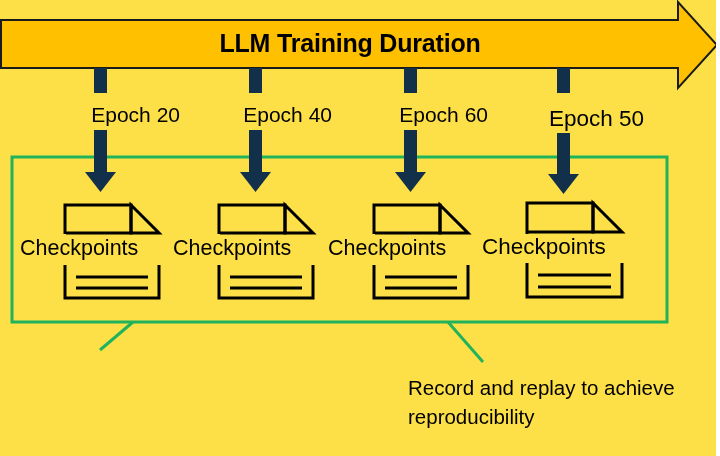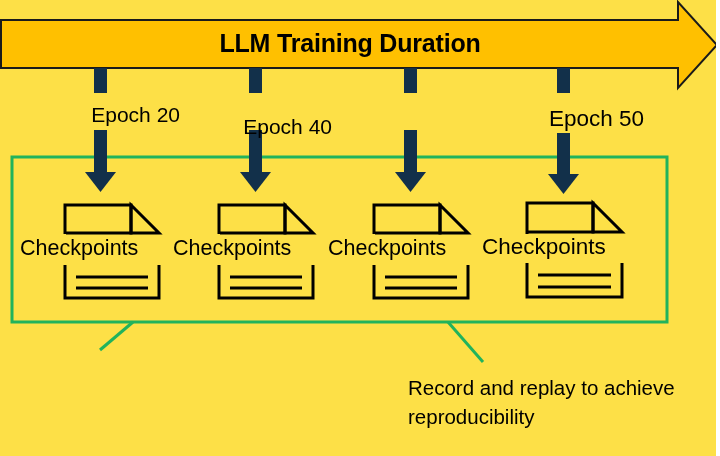--- a/index.html
+++ b/index.html
@@ -36,21 +36,21 @@
     text-align: center;
     font-size: 25px;
     font-weight: bold;
     letter-spacing: -0.2px;
   }
   .epoch-label {
     font-size: 21px;
     text-align: right;
   }
   .ep0 { left: 20px;  top: 104px; width: 160px; }
-  .ep1 { left: 172px; top: 116px; width: 160px; }
+  .ep1 { left: 172px; top: 104px; width: 160px; }
   .ep2 { left: 328px; top: 104px; width: 160px; }
   .ep3 { left: 484px; top: 108px; width: 160px; font-size: 22.5px; }
   .cp-label {
     font-size: 21.5px;
   }
   .cp0 { left: 20px;  top: 238px; width: 160px; }
   .cp1 { left: 173px; top: 238px; width: 160px; }
   .cp2 { left: 328px; top: 238px; width: 160px; }
   .cp3 { left: 482px; top: 236px; width: 160px; font-size: 22.5px; }
   .caption {
@@ -128,20 +128,21 @@
     </g>
 
     <line x1="133" y1="322" x2="100" y2="350" stroke="#21B35C" stroke-width="3"></line>
     <line x1="448" y1="322" x2="483" y2="362" stroke="#21B35C" stroke-width="3"></line>
   </svg>
 
   <div class="txt banner-title">LLM Training Duration</div>
 
   <div class="txt epoch-label ep0">Epoch 20</div>
   <div class="txt epoch-label ep1">Epoch 40</div>
+  <div class="txt epoch-label ep2">Epoch 60</div>
   <div class="txt epoch-label ep3">Epoch 50</div>
 
   <div class="txt cp-label cp0">Checkpoints</div>
   <div class="txt cp-label cp1">Checkpoints</div>
   <div class="txt cp-label cp2">Checkpoints</div>
   <div class="txt cp-label cp3">Checkpoints</div>
 
   <div class="txt caption caption-right">Record and replay to achieve reproducibility</div>
 
 </div>

